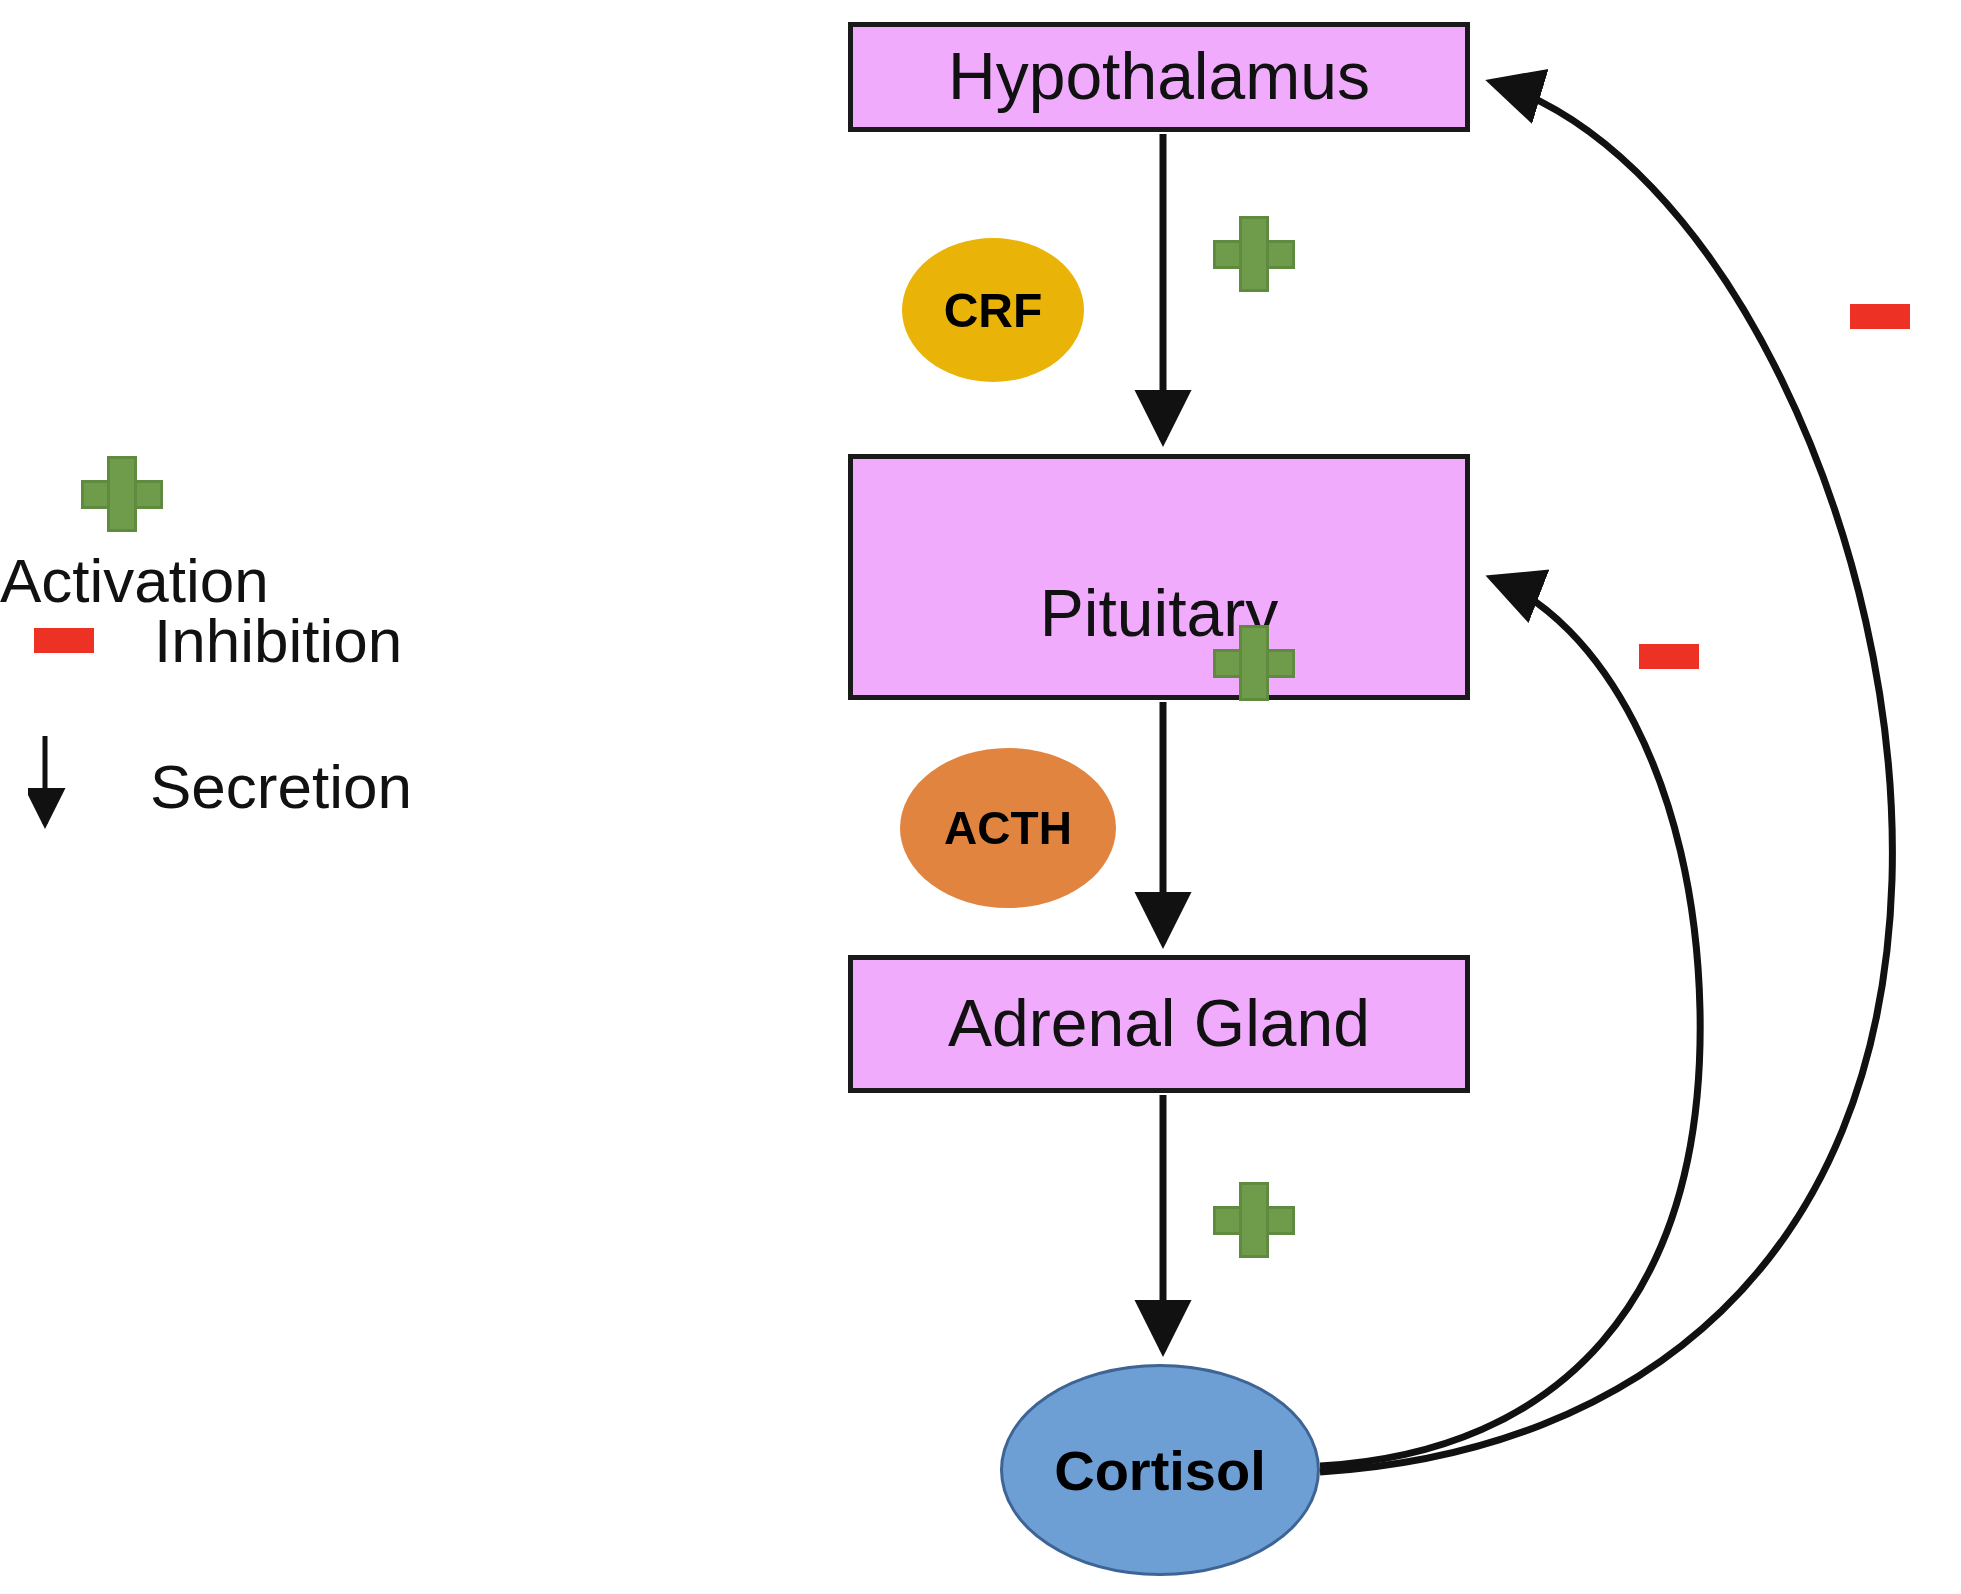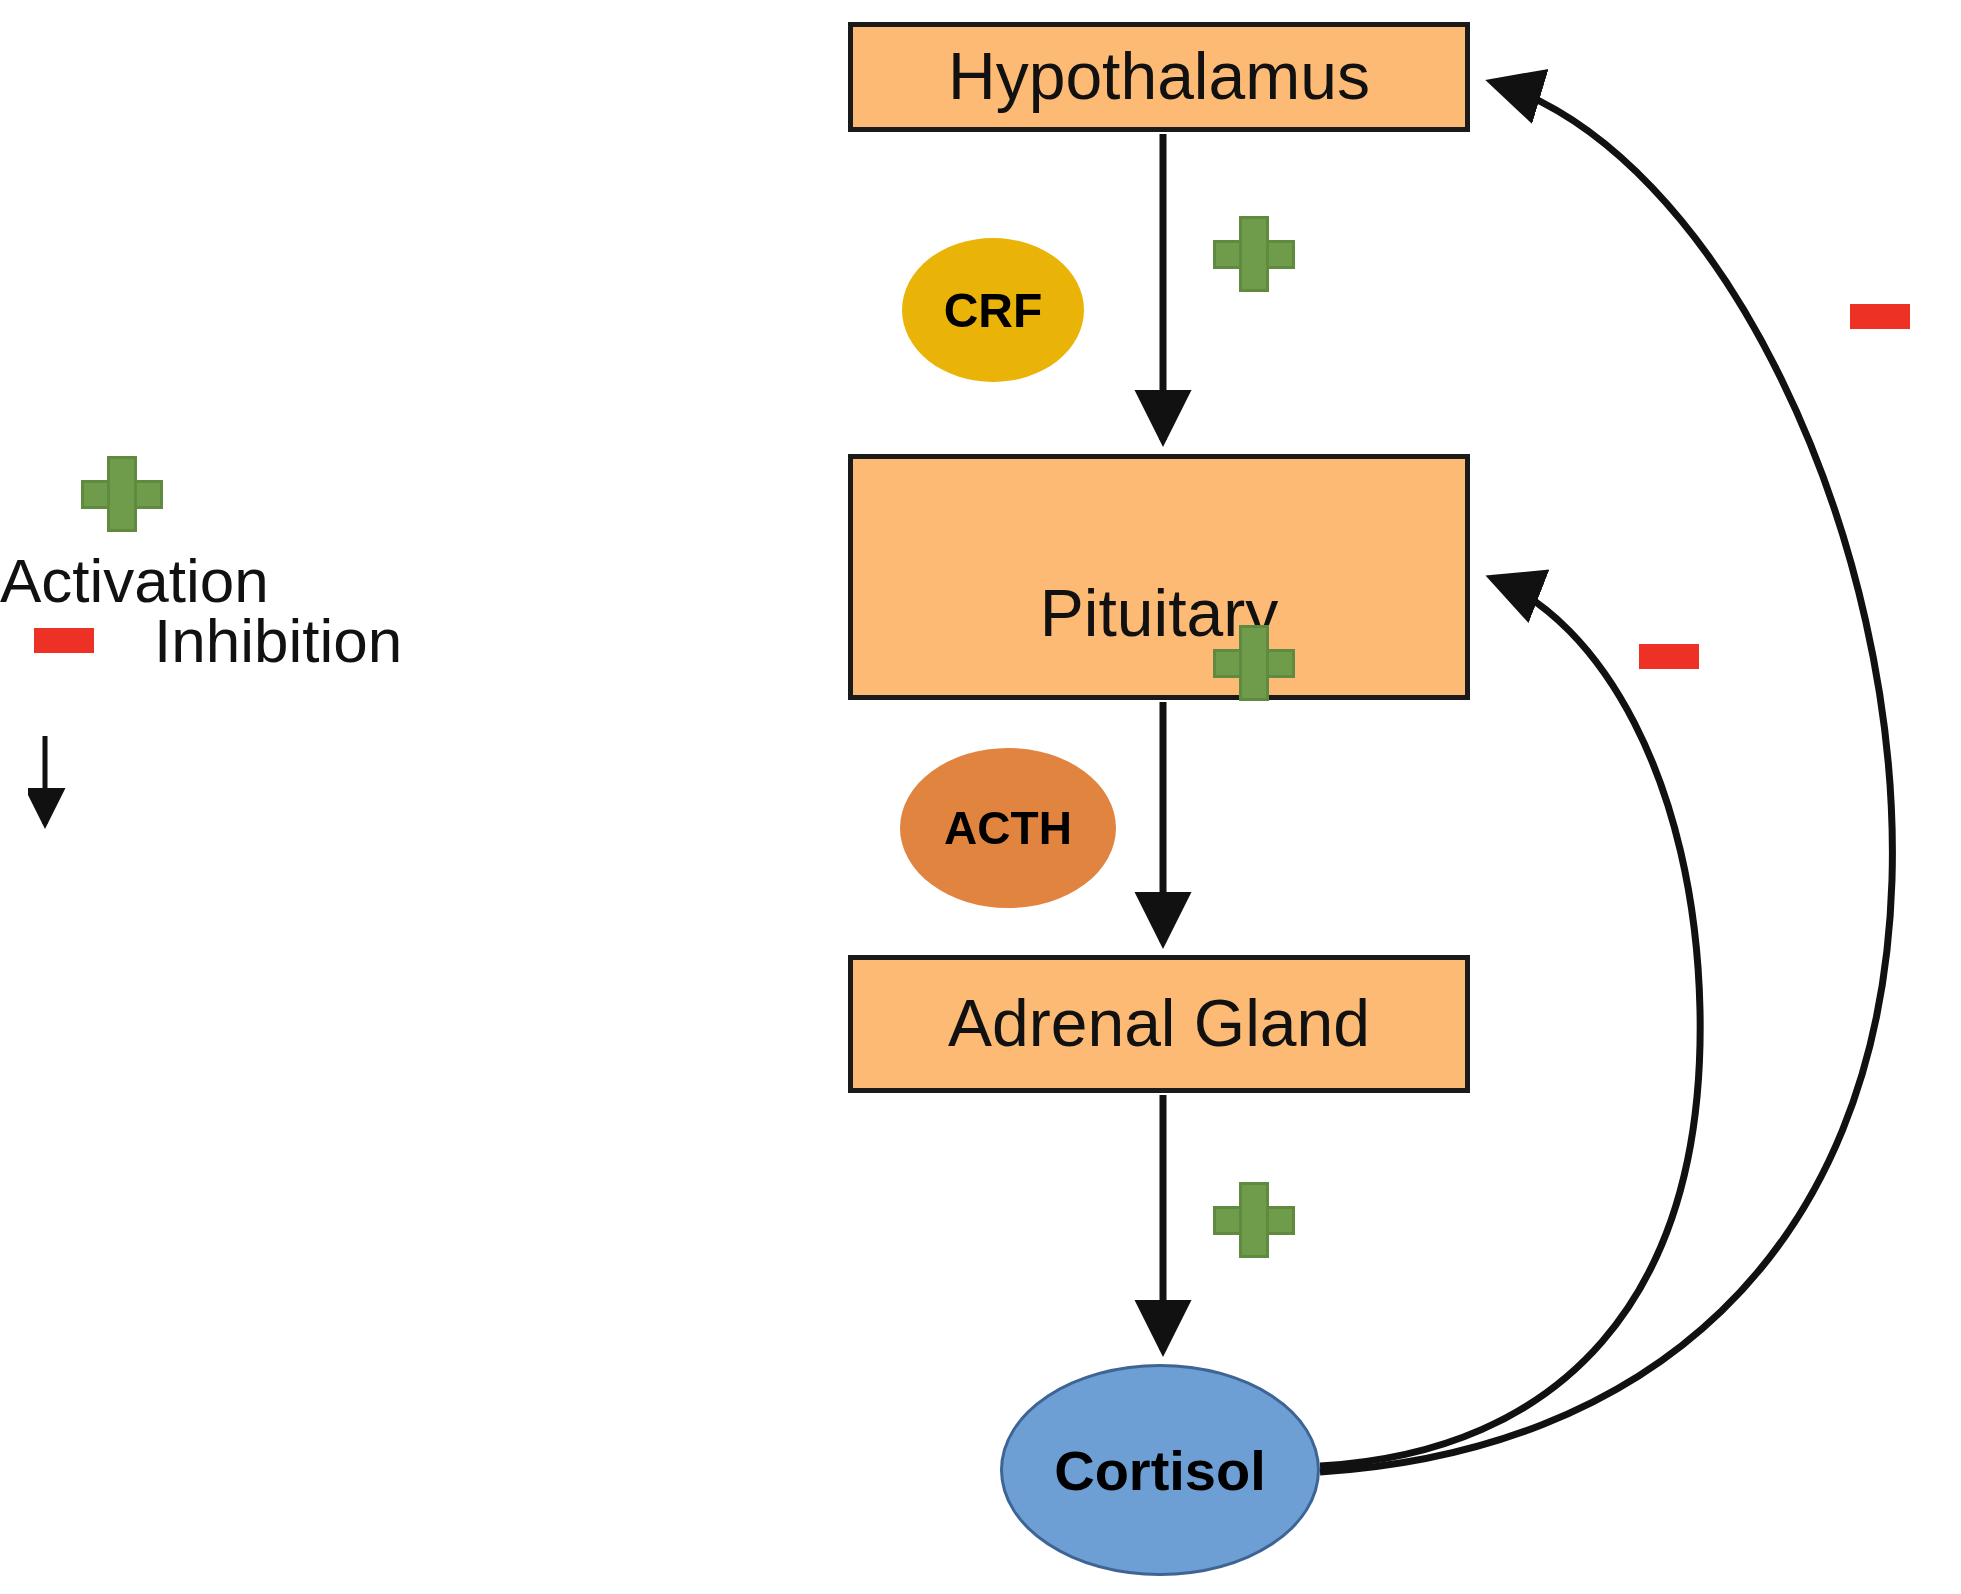--- a/index.html
+++ b/index.html
@@ -25,21 +25,21 @@
     top: 0;
     width: 1961px;
     height: 1594px;
     pointer-events: none;
   }
 
   
   .organ-box {
     position: absolute;
     box-sizing: border-box;
-    background: #fdba74;
+    background: #f0abfc;
     border: 5px solid #1a1a1a;
     display: flex;
     align-items: center;
     justify-content: center;
     text-align: center;
     line-height: 1.12;
     font-weight: 400;
     color: #111111;
     z-index: 4;
   }
@@ -252,17 +252,18 @@
       <div class="legend-key">
         <svg id="legend-arrow" viewBox="0 0 60 110">
           <defs>
             <marker id="arrowhead-legend" markerWidth="9" markerHeight="9" refX="7.2" refY="4.5" orient="auto" markerUnits="strokeWidth">
               <path d="M0,0.4 L8.2,4.5 L0,8.6 Z" fill="#111111"></path>
             </marker>
           </defs>
           <line x1="17" y1="4" x2="17" y2="92" stroke="#111111" stroke-width="5" marker-end="url(#arrowhead-legend)"></line>
         </svg>
       </div>
+      <div class="legend-label">Secretion</div>
     </div>
 
   </div>
 
 </div>
 
 </body></html>

